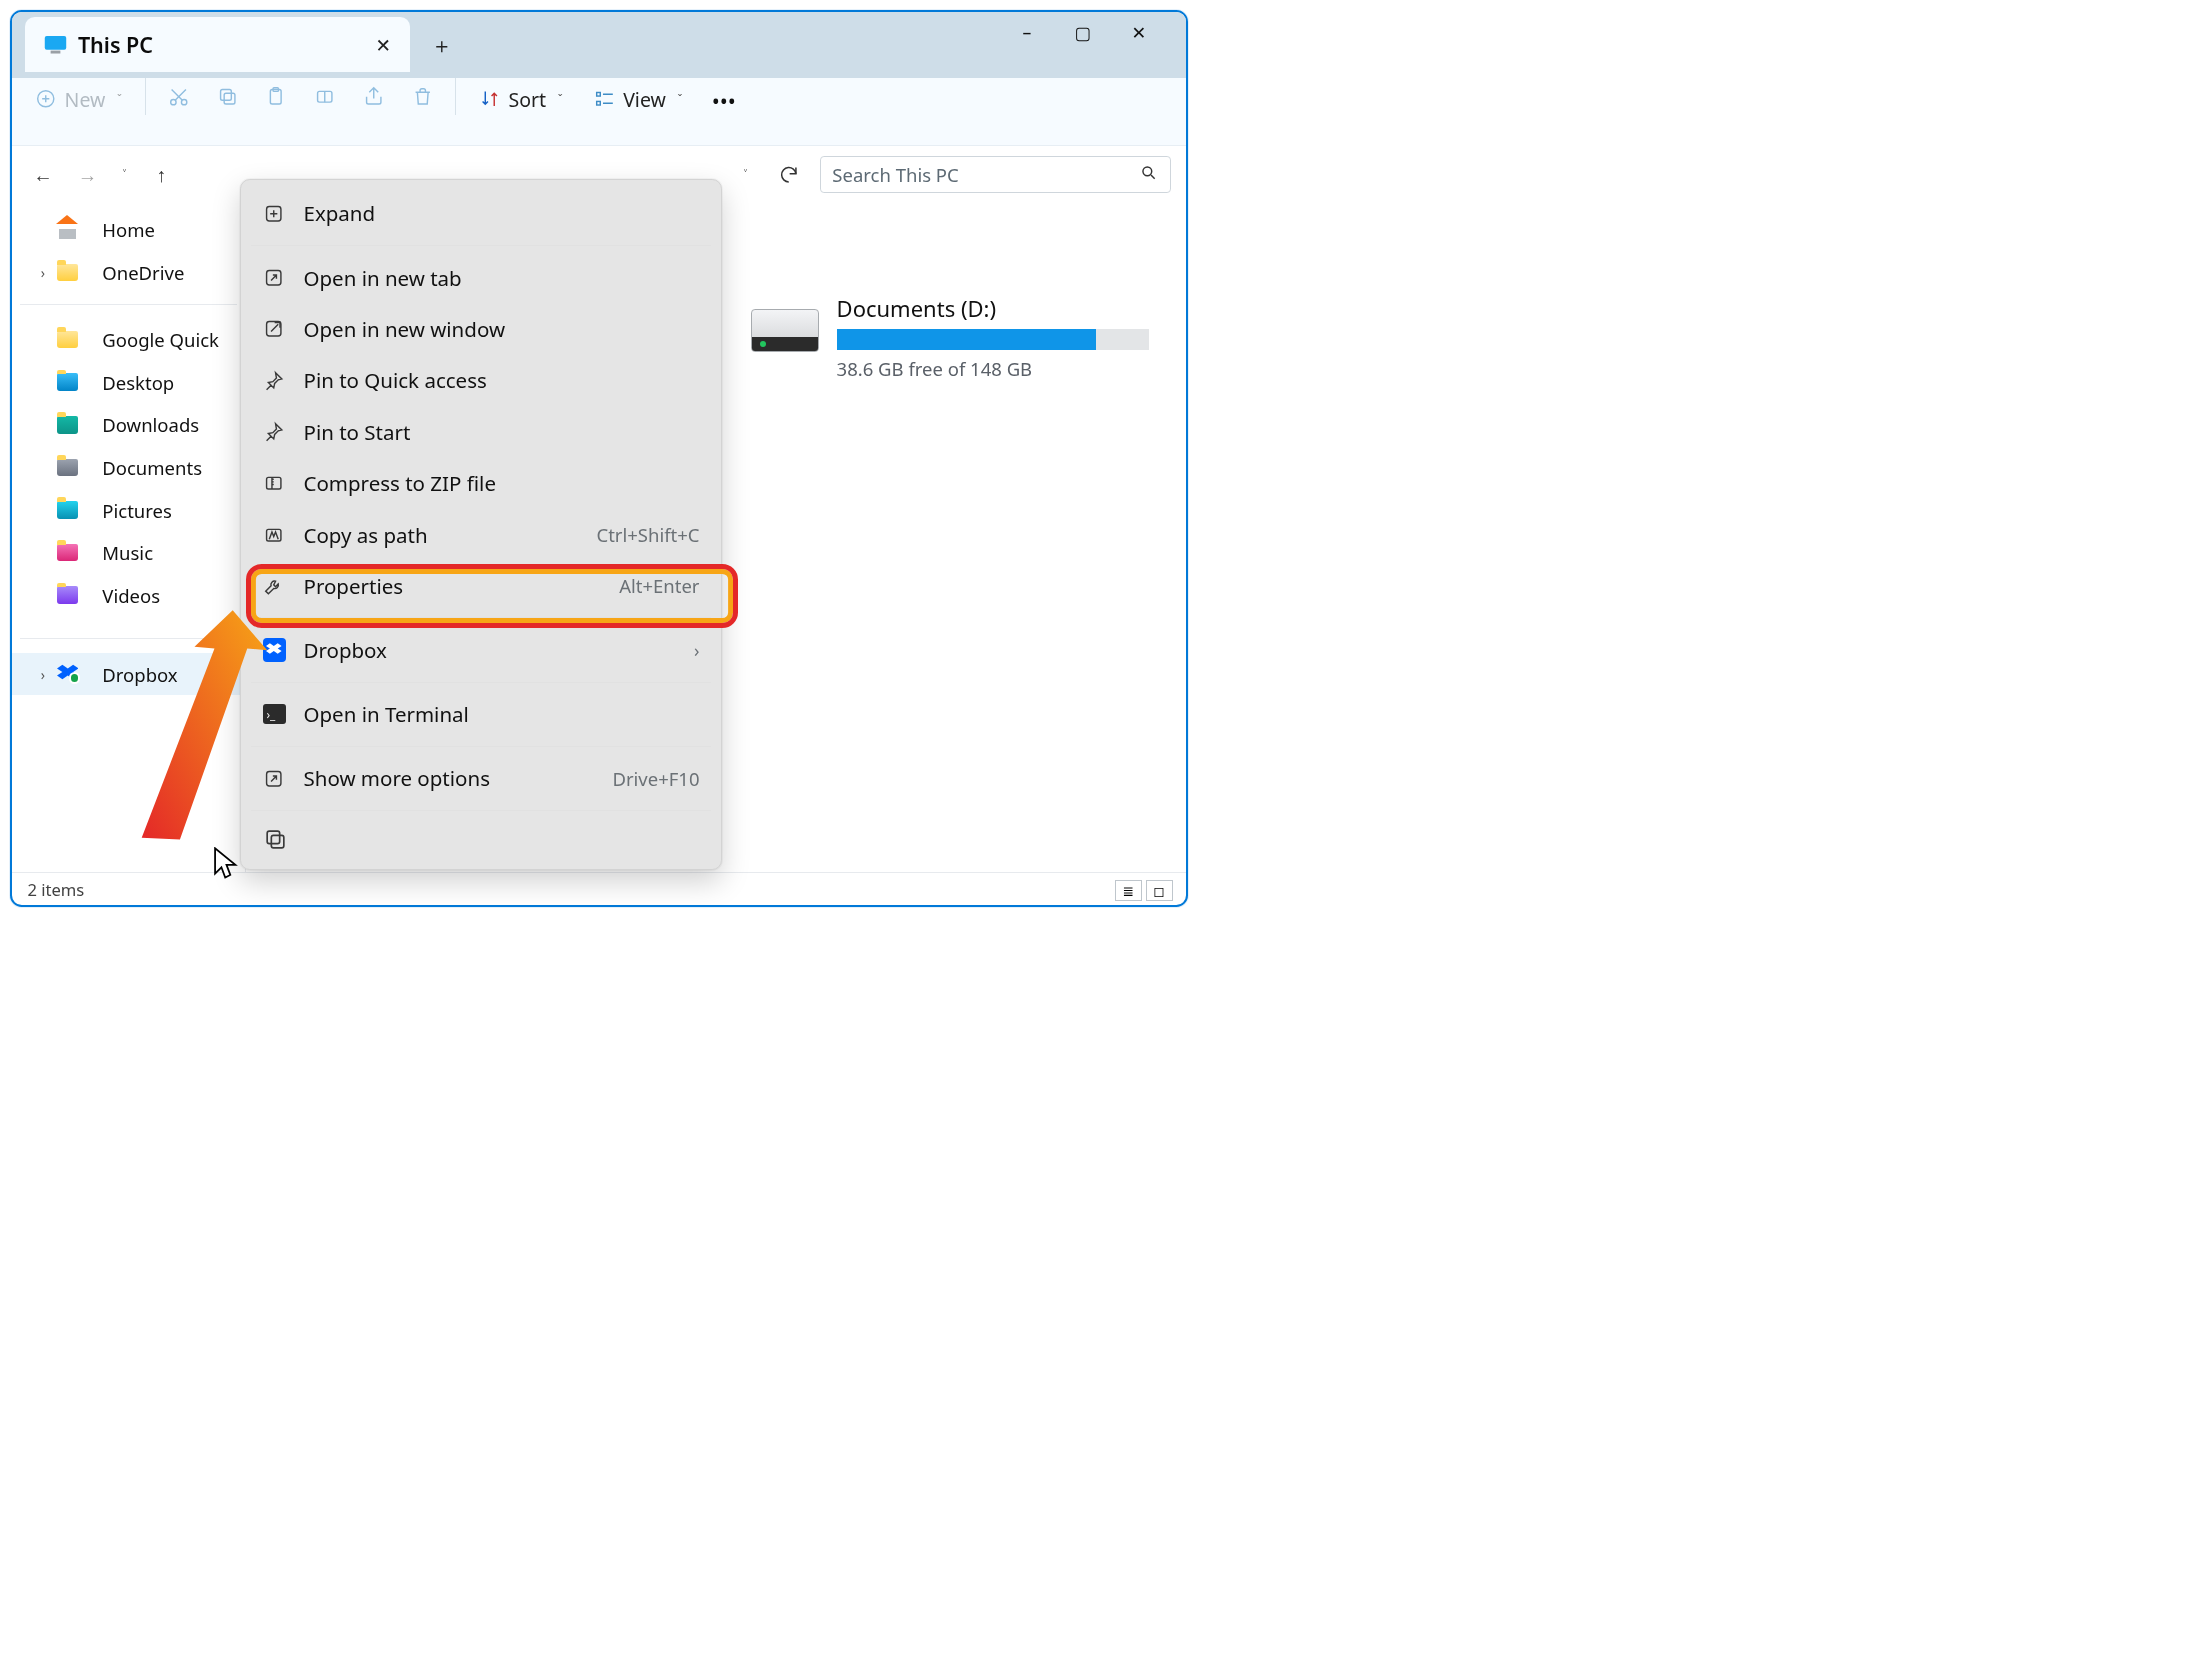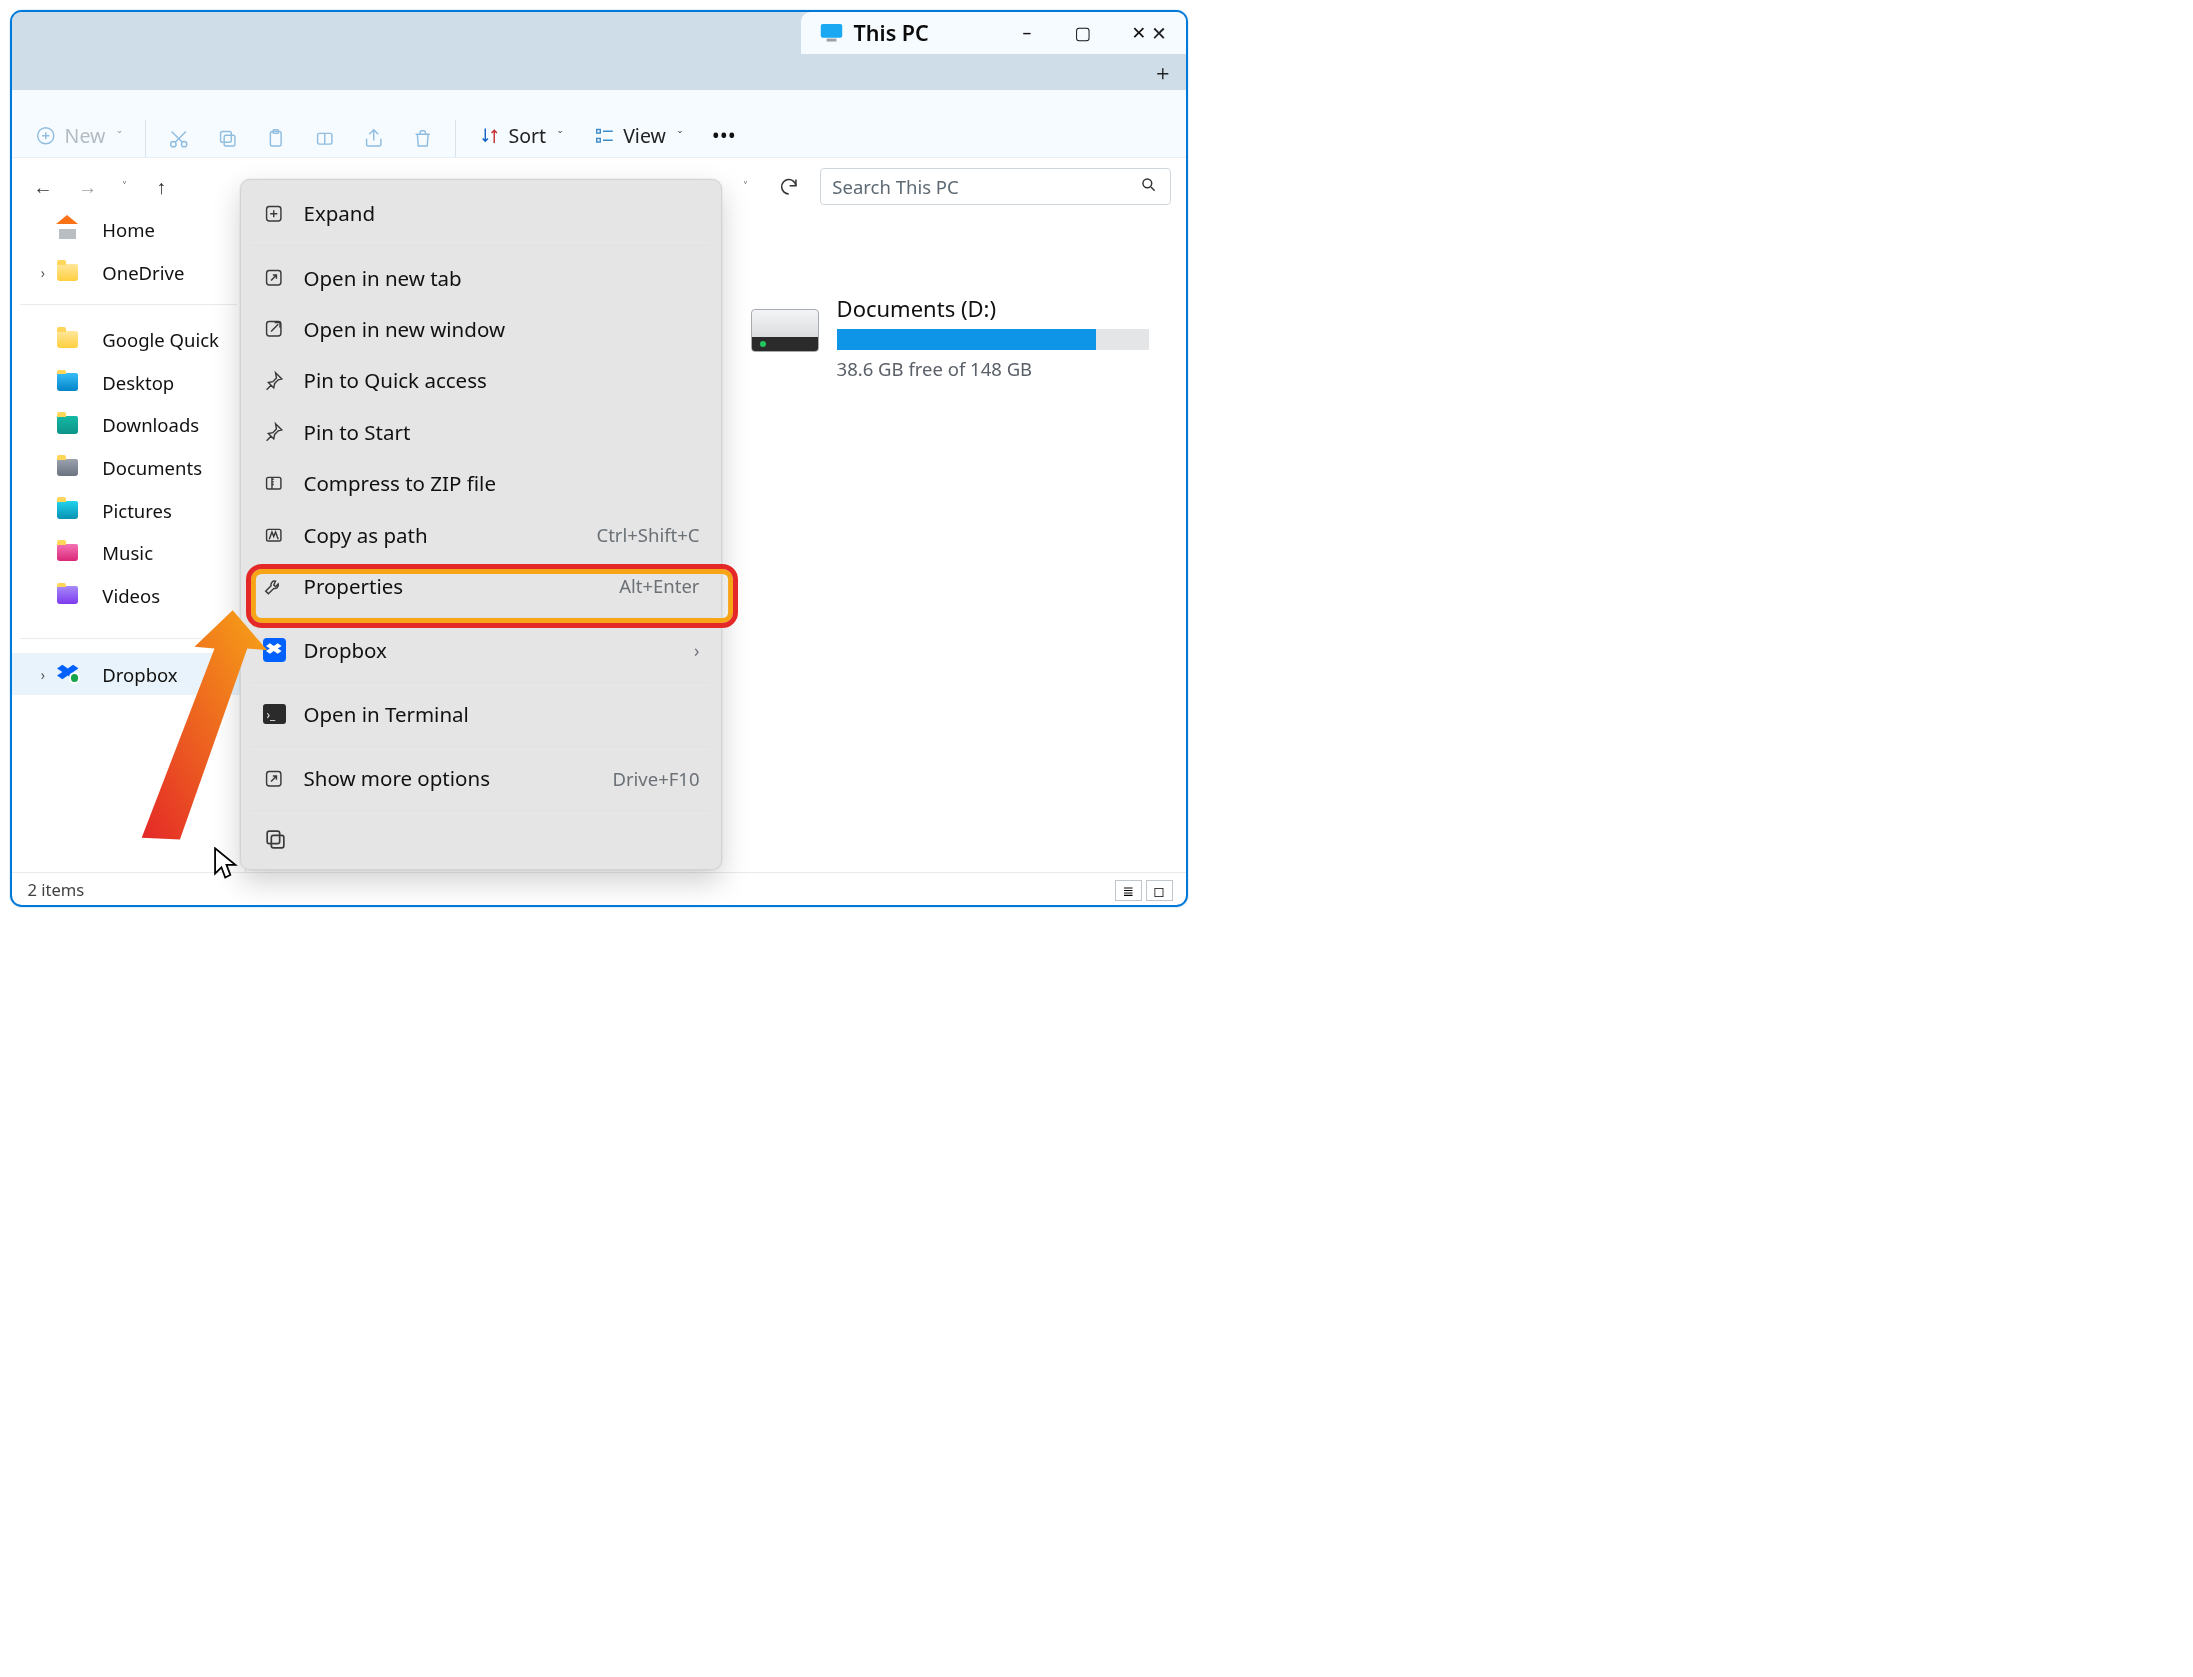--- a/index.html
+++ b/index.html
@@ -9,41 +9,40 @@
   
   .window {
     position: absolute; inset: 9.8px;
     border: 2px solid #0179d8; border-radius: 11.7px;
     background: #fff; overflow: hidden;
     box-shadow: 0 0 0 1px rgba(1,121,216,.1);
   }
 
   
   .titlebar {
-    height: 78px; display: flex; align-items: flex-end;
+    height: 66px; display: flex; align-items: center;
     background: linear-gradient(#cedde8, #cedde8);
     position: relative;
-    flex-direction: column;
   }
   .tab {
     display: flex; align-items: center; gap: 9.8px;
     height: 55px; padding: 0 19.5px 0 17.6px; margin-left: 13.7px;
     background: #f6fbff; border-radius: 9.8px 9.8px 0 0;
     min-width: 385px; position: relative;
   }
   .tab .title { font-size: 21.5px; color: #0b0b0b; font-weight: 600; }
   .tab .monitor { width: 25px; height: 19.5px; }
   .tab .close { margin-left: auto; font-size: 18.5px; color: #222; }
   .newtab { width: 47px; height: 47px; display: flex; align-items: center; justify-content: center; color: #222; font-size: 21.5px; margin-left: 7.8px; }
   .wcontrols { position: absolute; right: 5.9px; top: 7.8px; display: flex; gap: 27px; padding-right: 27px; }
   .wcontrols span { font-size: 17.6px; color: #111; width: 29px; text-align: center; }
 
   
   .toolbar {
-    height: 68px; background: #f6fbff; display: flex; align-items: flex-end;
+    height: 68px; background: #f6fbff; display: flex; align-items: flex-start;
     padding: 0 9.8px; gap: 3.9px; border-bottom: 1px solid #e7eef4;
   }
   .tbtn { display: flex; align-items: center; gap: 7.8px; padding: 7.8px 13.7px; border-radius: 5.9px; color: #5a6b7a; font-size: 19.5px; }
   .tbtn.icononly { padding: 7.8px 11.7px; }
   .tbtn svg { width: 21.5px; height: 21.5px; stroke: #3d8cc6; fill: none; stroke-width: 1.6; }
   .tbtn.disabled { opacity: .55; }
   .sep { width: 1px; height: 37px; background: #d7e2ea; margin: 0 5.9px; }
   .toolbar .label { color: #222; font-size: 19.5px; }
   .chev { font-size: 11.7px; color: #555; margin-left: 3.9px; }
 

